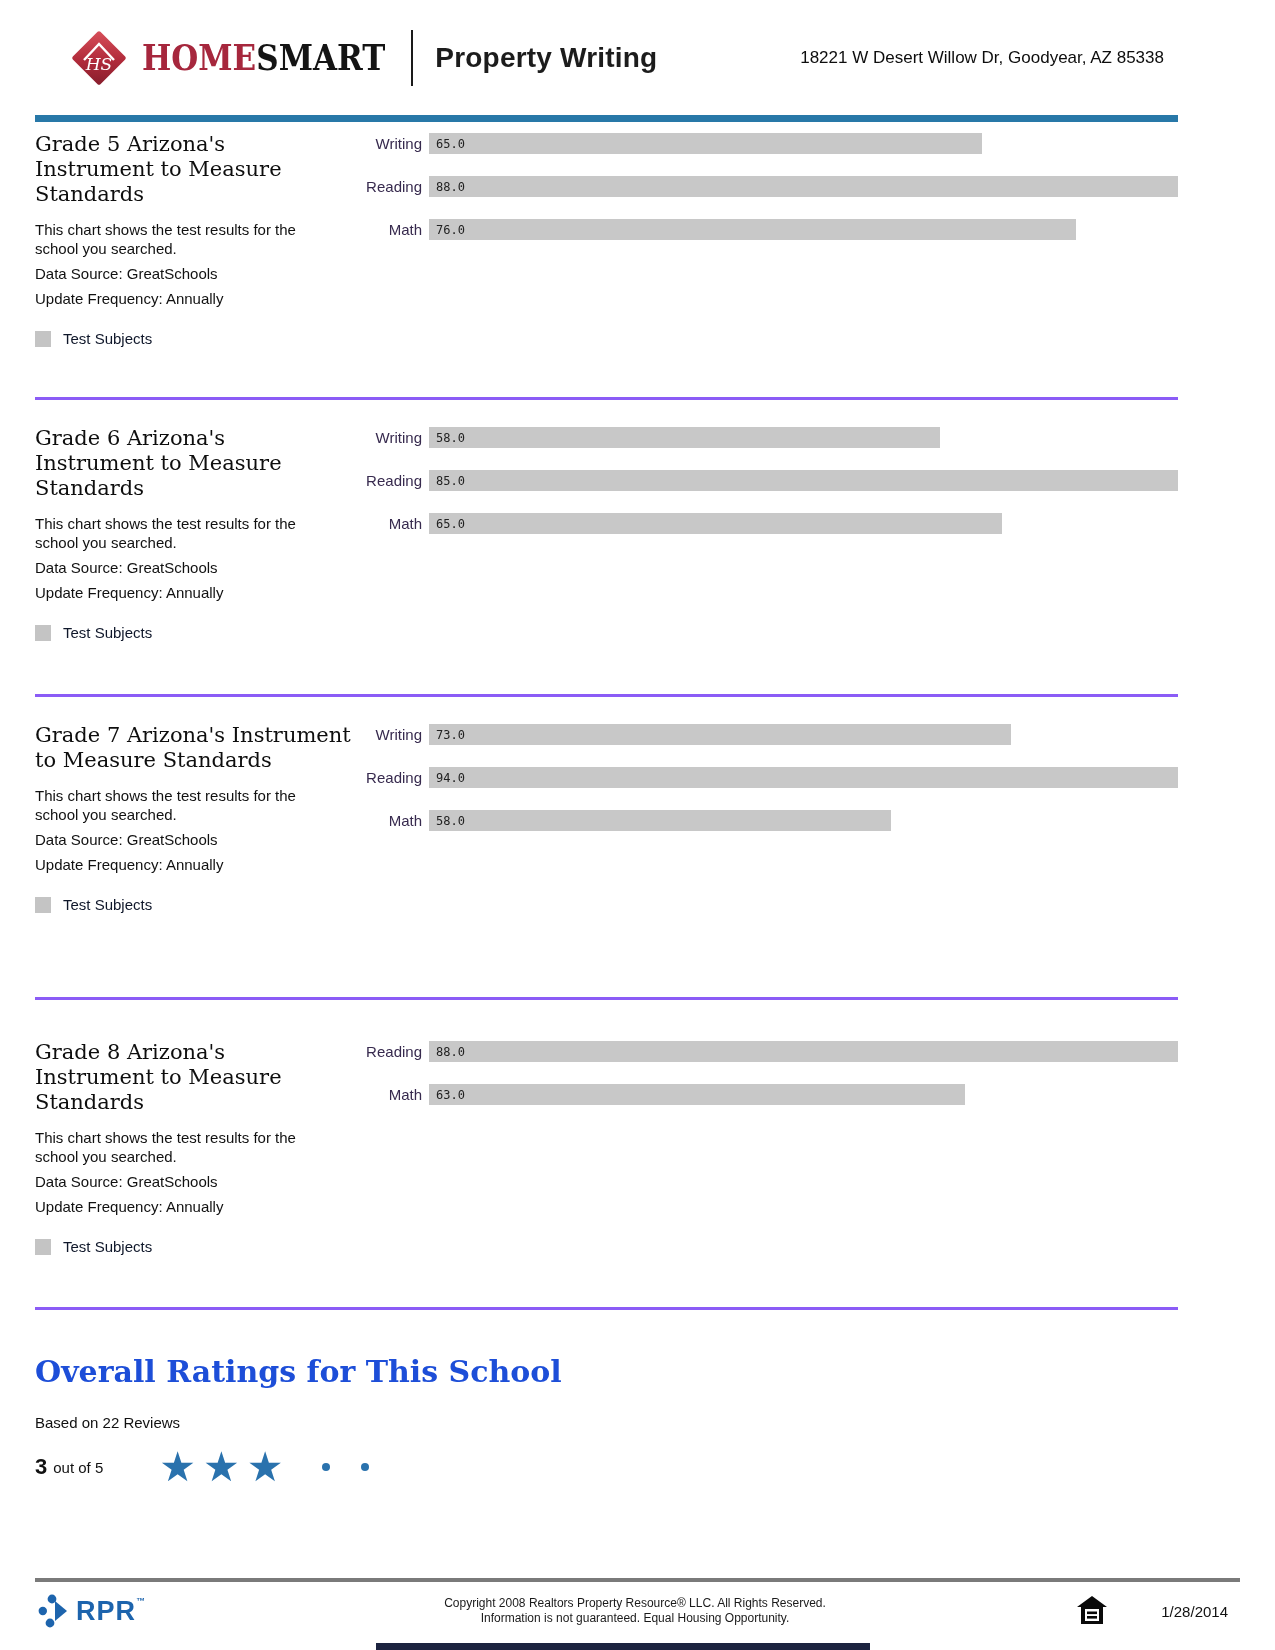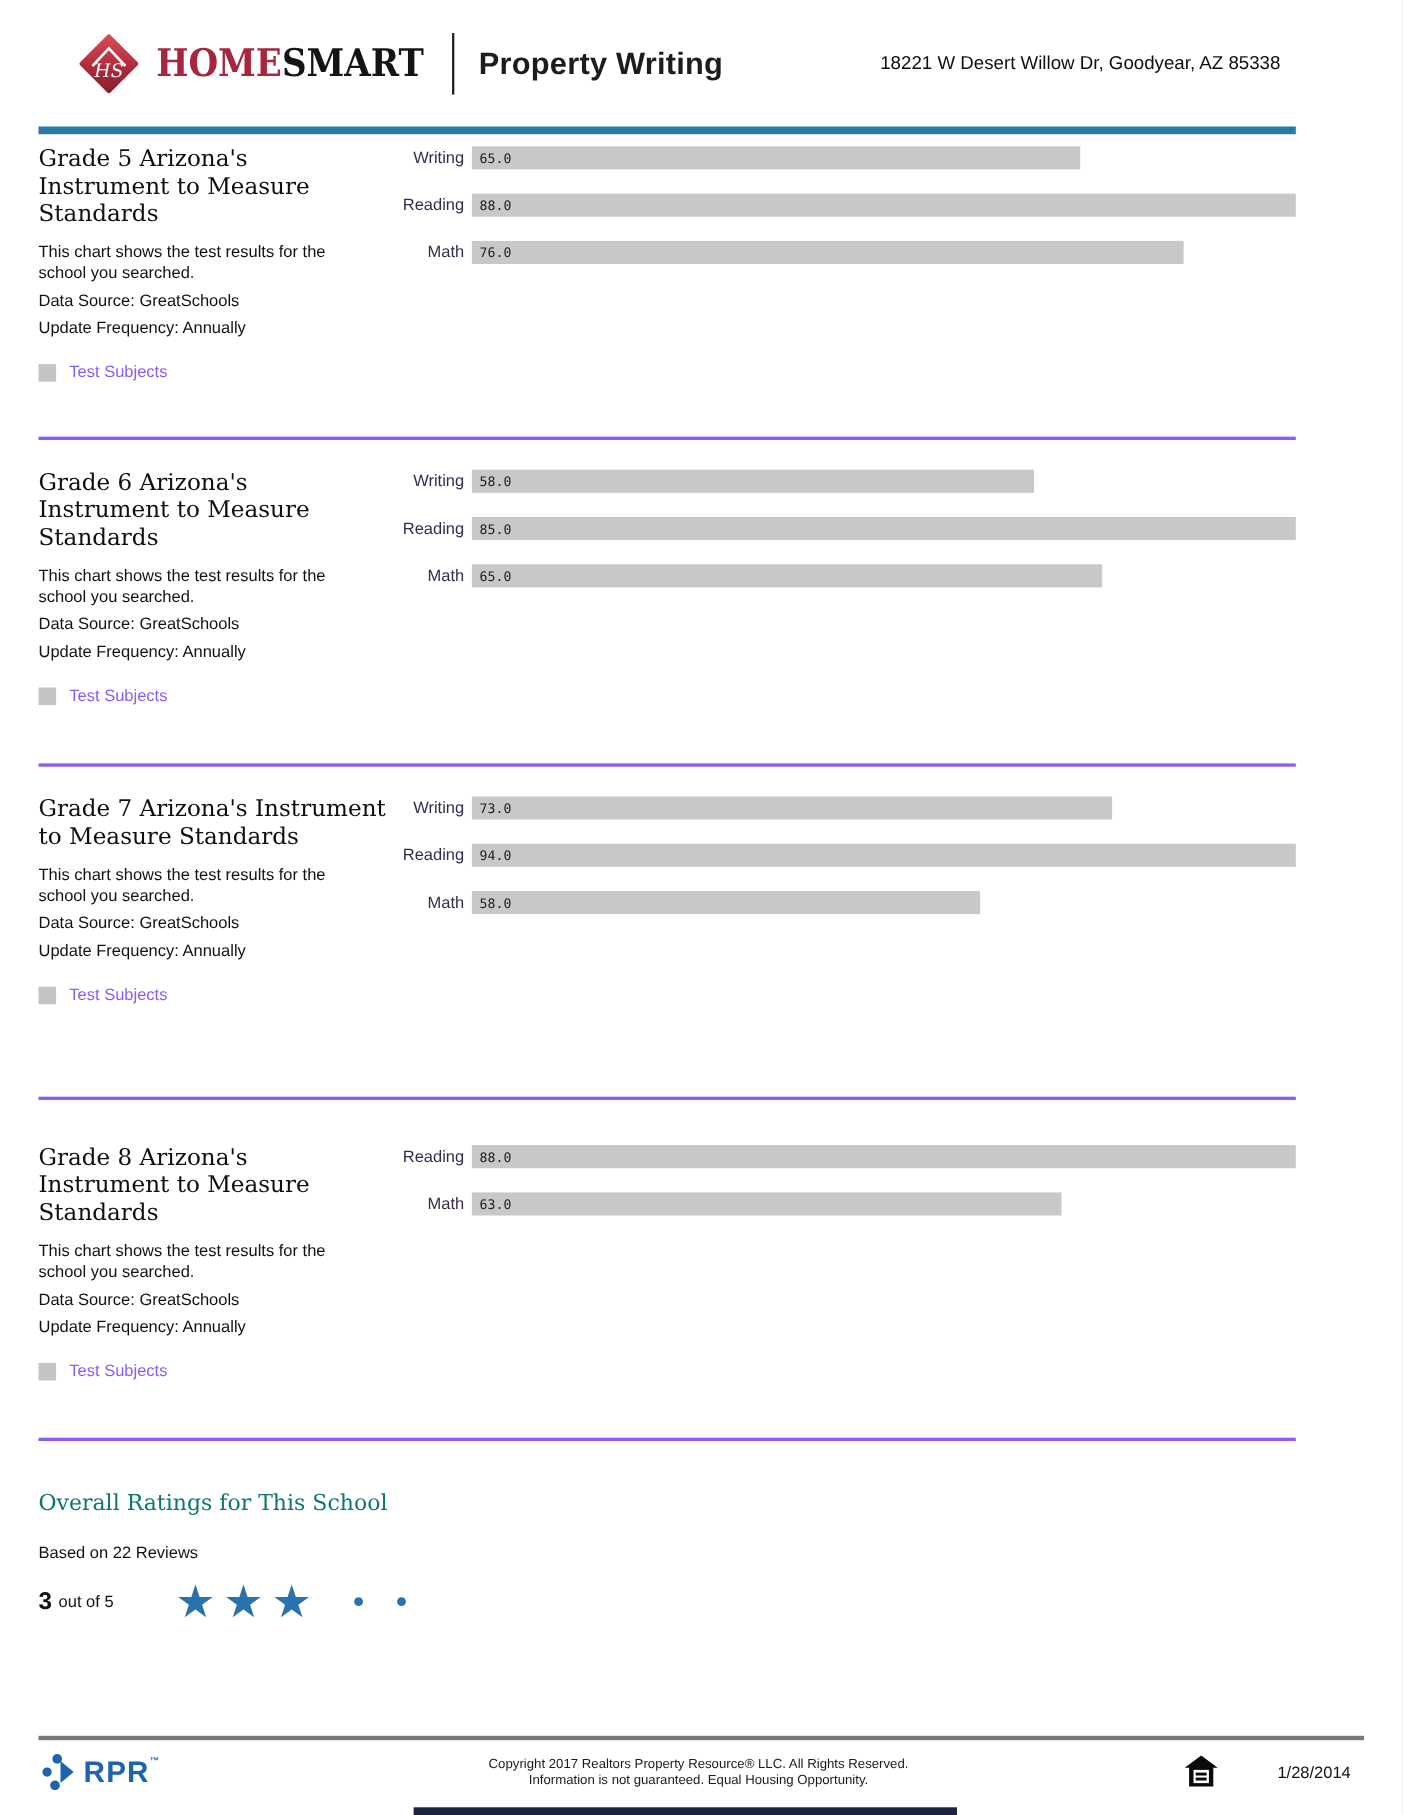--- a/index.html
+++ b/index.html
@@ -26,30 +26,30 @@
   .s2 { height:297px; padding-top:26px; }
   .s3 { height:303px; padding-top:26px; }
   .s4 { height:310px; padding-top:40px; }
   .sec-left { width:330px; flex:0 0 330px; }
   .pre { white-space:pre-line; }
   .sec-title { font-family:"DejaVu Serif", serif; font-weight:400; font-size:21px; line-height:25px; color:#0e0e0e; margin-bottom:13px; }
   .sec-desc { font-size:15px; line-height:19px; margin-bottom:6px; }
   .sec-meta { font-size:15px; line-height:19px; margin-bottom:6px; }
   .legend { display:flex; align-items:center; gap:12px; margin-top:22px; }
   .swatch { width:16px; height:16px; background:#c4c4c4; display:inline-block; }
-  .legend-label { font-size:15px; color:#8b5cf6; }
+  .legend-label { font-size:15px; color:#0f172a; }
   .sec-chart { flex:1; display:flex; flex-direction:column; gap:22px; padding-top:1px; }
   .crow { display:flex; align-items:center; height:21px; }
   .clabel { width:57px; flex:0 0 57px; text-align:right; margin-right:7px; font-size:15px; color:#372a4e; }
   .ctrack { flex:1; height:21px; position:relative; }
   .cbar { height:21px; background:#c8c8c8; display:flex; align-items:center; }
   .cval { font-family:"DejaVu Sans Mono", monospace; font-size:12px; color:#222; padding-left:7px; }
   
   .ratings { margin:0 97px 0 35px; padding-top:44px; }
-  .ratings-heading { font-family:"DejaVu Serif", serif; font-weight:400; font-size:20px; color:#0f766e; margin-bottom:25px; }
+  .ratings-heading { font-family:"DejaVu Serif", serif; font-weight:700; font-size:30px; color:#1d4ed8; margin-bottom:25px; }
   .based-on { font-size:15px; margin-bottom:16px;margin-top:18px; }
   .rating-row { display:flex; align-items:center; }
   .score { font-size:22px; font-weight:700; }
   .outof { font-size:15px; margin-left:6px; }
   .stars { margin-left:56px; display:flex; align-items:center; }
   .star { font-size:41px; line-height:40px; color:#2a72ad; margin-right:7px; }
   .dot { width:8px; height:8px; border-radius:50%; background:#2a72ad; margin-left:31px; }
   .dot:first-of-type { margin-left:26px; }
   
   .footer { position:absolute; left:0; right:0; bottom:0; height:72px; }
@@ -273,21 +273,21 @@
     <div class="footer-row">
       <div class="rpr">
         <svg width="32" height="34" viewBox="0 0 32 34">
           <circle cx="14" cy="5" r="4.4" fill="#1d64ad"></circle>
           <circle cx="4.8" cy="17" r="4.2" fill="#1d64ad"></circle>
           <circle cx="12" cy="29" r="4.4" fill="#1d64ad"></circle>
           <path d="M17 7 L29 17 L17 27 Z" fill="#1d64ad"></path>
         </svg>
         <span class="rpr-text"><span>RPR</span><span class="rpr-tm">™</span></span>
       </div>
-      <div class="copyright pre">Copyright 2017 Realtors Property Resource® LLC. All Rights Reserved.
+      <div class="copyright pre">Copyright 2008 Realtors Property Resource® LLC. All Rights Reserved.
 Information is not guaranteed. Equal Housing Opportunity.</div>
       <svg class="eho" width="32" height="32" viewBox="0 0 32 32">
         <path d="M16 1 L31 12 L27 12 L27 29 L5 29 L5 12 L1 12 Z" fill="#0a0a0a"></path>
         <rect x="9" y="14" width="14" height="12" fill="#ffffff"></rect>
         <rect x="11" y="16.5" width="10" height="2.6" fill="#0a0a0a"></rect>
         <rect x="11" y="21" width="10" height="2.6" fill="#0a0a0a"></rect>
       </svg>
       <div class="date">1/28/2014</div>
     </div>
   </div>

